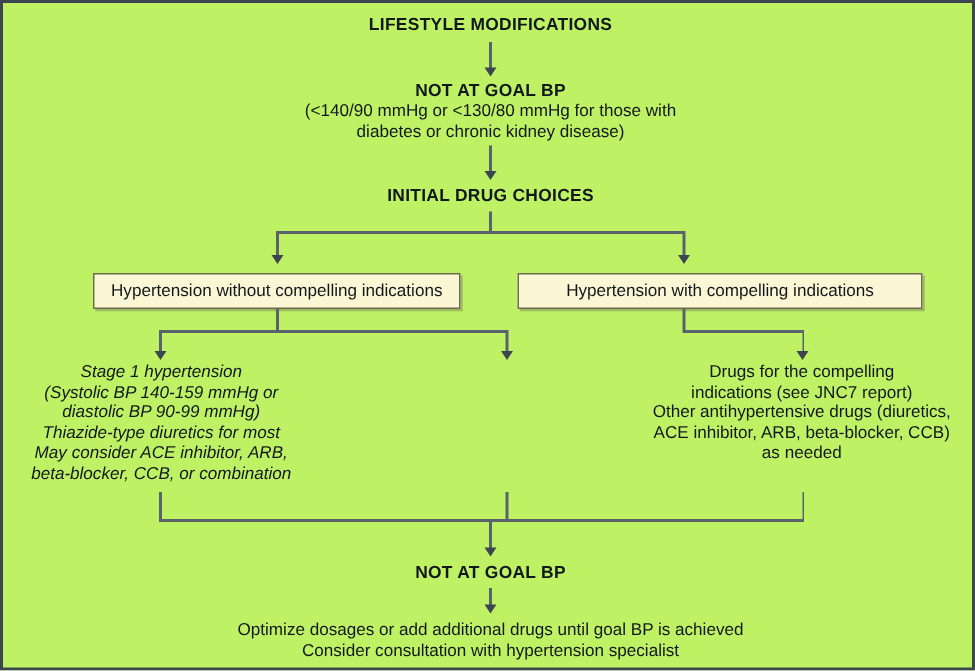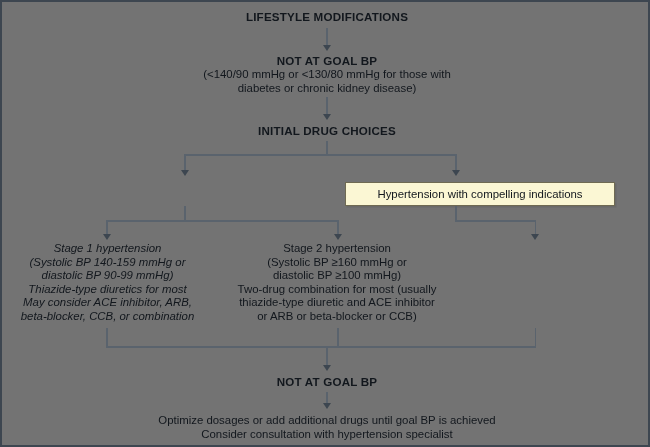--- a/index.html
+++ b/index.html
@@ -4,21 +4,21 @@
 <style>
   html, body {
     margin: 0;
     padding: 0;
     background: #ffffff;
   }
   #figure {
     position: relative;
     width: 650px;
     height: 447px;
-    background: #737373;
+    background: #bef264;
     border: 2px solid #3d4650;
     box-sizing: border-box;
     font-family: "Liberation Sans", sans-serif;
     color: #12171d;
     overflow: hidden;
   }
   .node {
     position: absolute;
     text-align: center;
     line-height: 13.6px;
@@ -80,20 +80,23 @@
 
   <div class="node bold-head" style="left:0;top:122px;width:650px;">INITIAL DRUG CHOICES</div>
 
   <div class="vline" style="left:324px;top:139px;height:14px;"></div>
   <div class="hline" style="left:182px;top:152px;width:272px;"></div>
   <div class="vline" style="left:182px;top:152px;height:18px;"></div>
   <div class="arrow" style="left:178.5px;top:168px;"></div>
   <div class="vline" style="left:453px;top:152px;height:18px;"></div>
   <div class="arrow" style="left:449.5px;top:168px;"></div>
 
+  <div class="ybox" style="left:60px;top:180px;width:245px;height:24px;">
+    <span>Hypertension without compelling indications</span>
+  </div>
   <div class="ybox" style="left:343px;top:180px;width:270px;height:24px;">
     <span>Hypertension with compelling indications</span>
   </div>
 
   <div class="vline" style="left:182px;top:204px;height:14px;"></div>
   <div class="hline" style="left:104px;top:218px;width:232px;"></div>
   <div class="vline" style="left:104px;top:218px;height:16px;"></div>
   <div class="arrow" style="left:100.5px;top:232px;"></div>
   <div class="vline" style="left:335px;top:218px;height:16px;"></div>
   <div class="arrow" style="left:331.5px;top:232px;"></div>
@@ -103,27 +106,26 @@
   <div class="vline" style="left:532.5px;top:218px;height:16px;"></div>
   <div class="arrow" style="left:529px;top:232px;"></div>
 
   <div class="node" style="left:8px;top:240px;width:195px;font-style:italic;">Stage 1 hypertension
 (Systolic BP 140-159 mmHg or
 diastolic BP 90-99 mmHg)
 Thiazide-type diuretics for most
 May consider ACE inhibitor, ARB,
 beta-blocker, CCB, or combination</div>
 
-  <div class="node" style="left:220px;top:240px;width:230px;">Stage 2 hypertension
-(Systolic BP ≥160 mmHg or
-diastolic BP ≥100 mmHg)
-Two-drug combination for most (usually
-thiazide-type diuretic and ACE inhibitor
-or ARB or beta-blocker or CCB)</div>
 
+  <div class="node" style="left:418px;top:240px;width:229px;">Drugs for the compelling
+indications (see JNC7 report)
+Other antihypertensive drugs (diuretics,
+ACE inhibitor, ARB, beta-blocker, CCB)
+as needed</div>
 
   <div class="vline" style="left:104px;top:326px;height:19px;"></div>
   <div class="vline" style="left:335px;top:326px;height:19px;"></div>
   <div class="vline" style="left:532.5px;top:326px;height:19px;"></div>
   <div class="hline" style="left:104px;top:344px;width:430px;"></div>
 
   <div class="vline" style="left:324px;top:344px;height:22px;"></div>
   <div class="arrow" style="left:320.5px;top:363px;"></div>
 
   <div class="node bold-head" style="left:0;top:373px;width:650px;">NOT AT GOAL BP</div>

